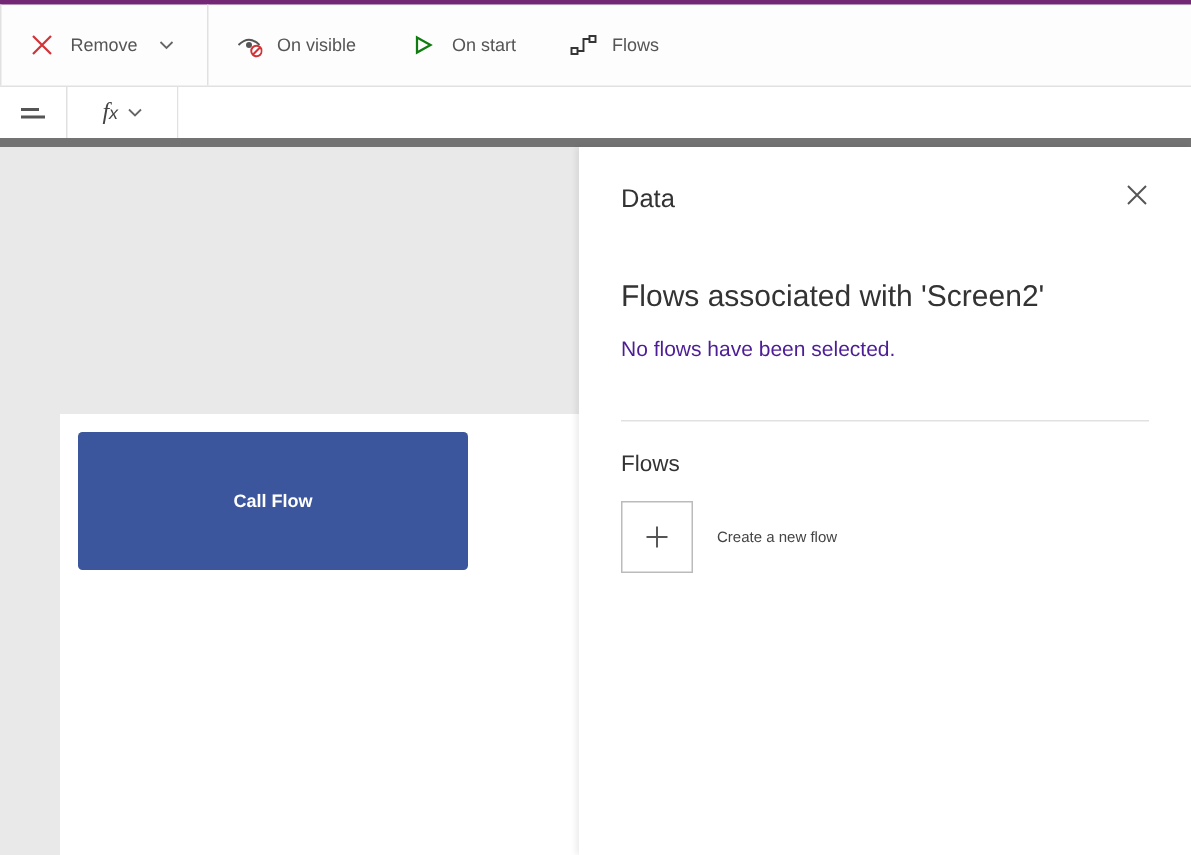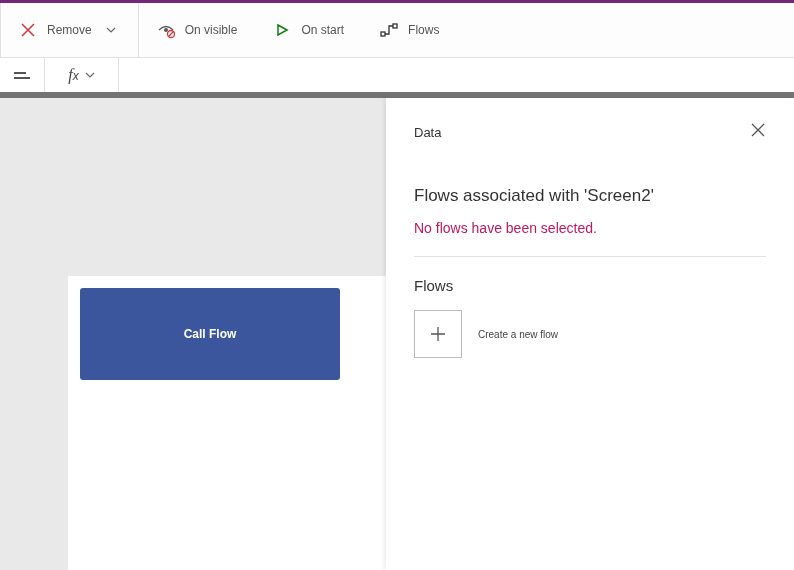--- a/index.html
+++ b/index.html
@@ -69,21 +69,20 @@
     height: calc(570px - 58px - 40px);
     background: #e9e9e9;
   }
   .screen-surface {
     position: absolute;
     left: 40px;
     top: 178px;
     width: 346px;
     height: 295px;
     background: #fff;
-    margin-left: 28px;
   }
   .call-flow-btn {
     position: absolute;
     left: 12px;
     top: 12px;
     width: 260px;
     height: 92px;
     background: #3b5998;
     background: #3b569c;
     color: #fff;
@@ -106,37 +105,37 @@
     box-shadow: -2px 0 4px rgba(0,0,0,0.08);
     padding: 24px 28px 0 28px;
   }
   .side-panel .panel-header {
     display: flex;
     align-items: center;
     justify-content: space-between;
     margin-bottom: 44px;
   }
   .panel-title {
-    font-size: 13px;
+    font-size: 17px;
     color: #333;
     font-weight: 400;
   }
   .close-btn {
     cursor: pointer;
     color: #555;
   }
   .assoc-title {
-    font-size: 17px;
+    font-size: 20px;
     color: #333;
     margin-bottom: 14px;
   }
   .assoc-empty {
     font-size: 14px;
-    color: #be185d;
-    margin-bottom: 20px;
+    color: #4c1d95;
+    margin-bottom: 40px;
   }
   .hr {
     height: 1px;
     background: #e1e1e1;
     margin-bottom: 20px;
   }
   .flows-heading {
     font-size: 15px;
     color: #333;
     margin-bottom: 16px;

